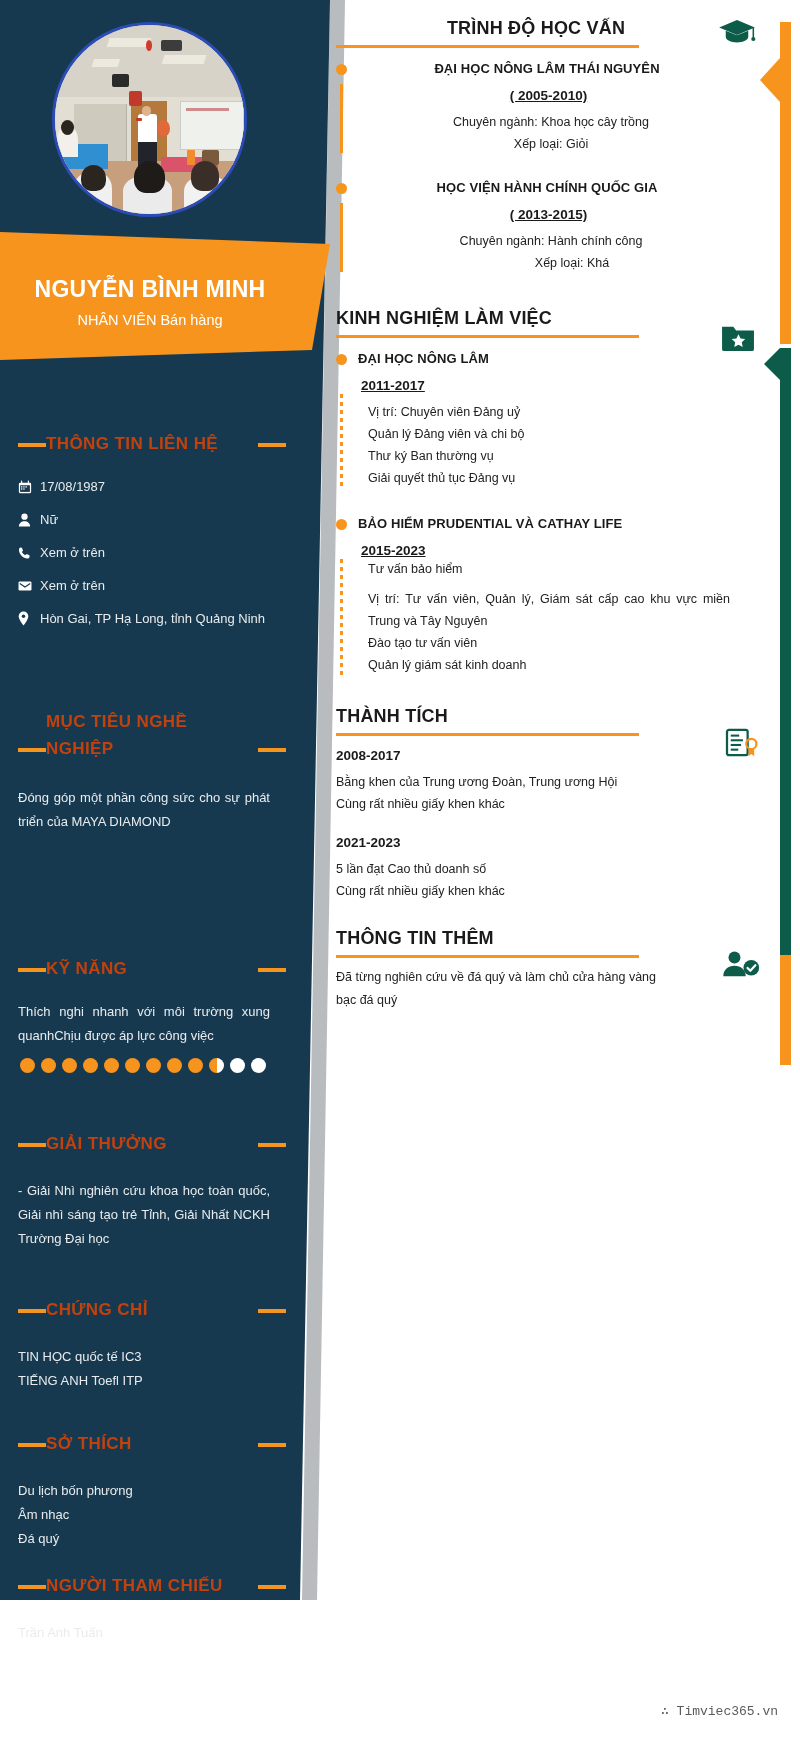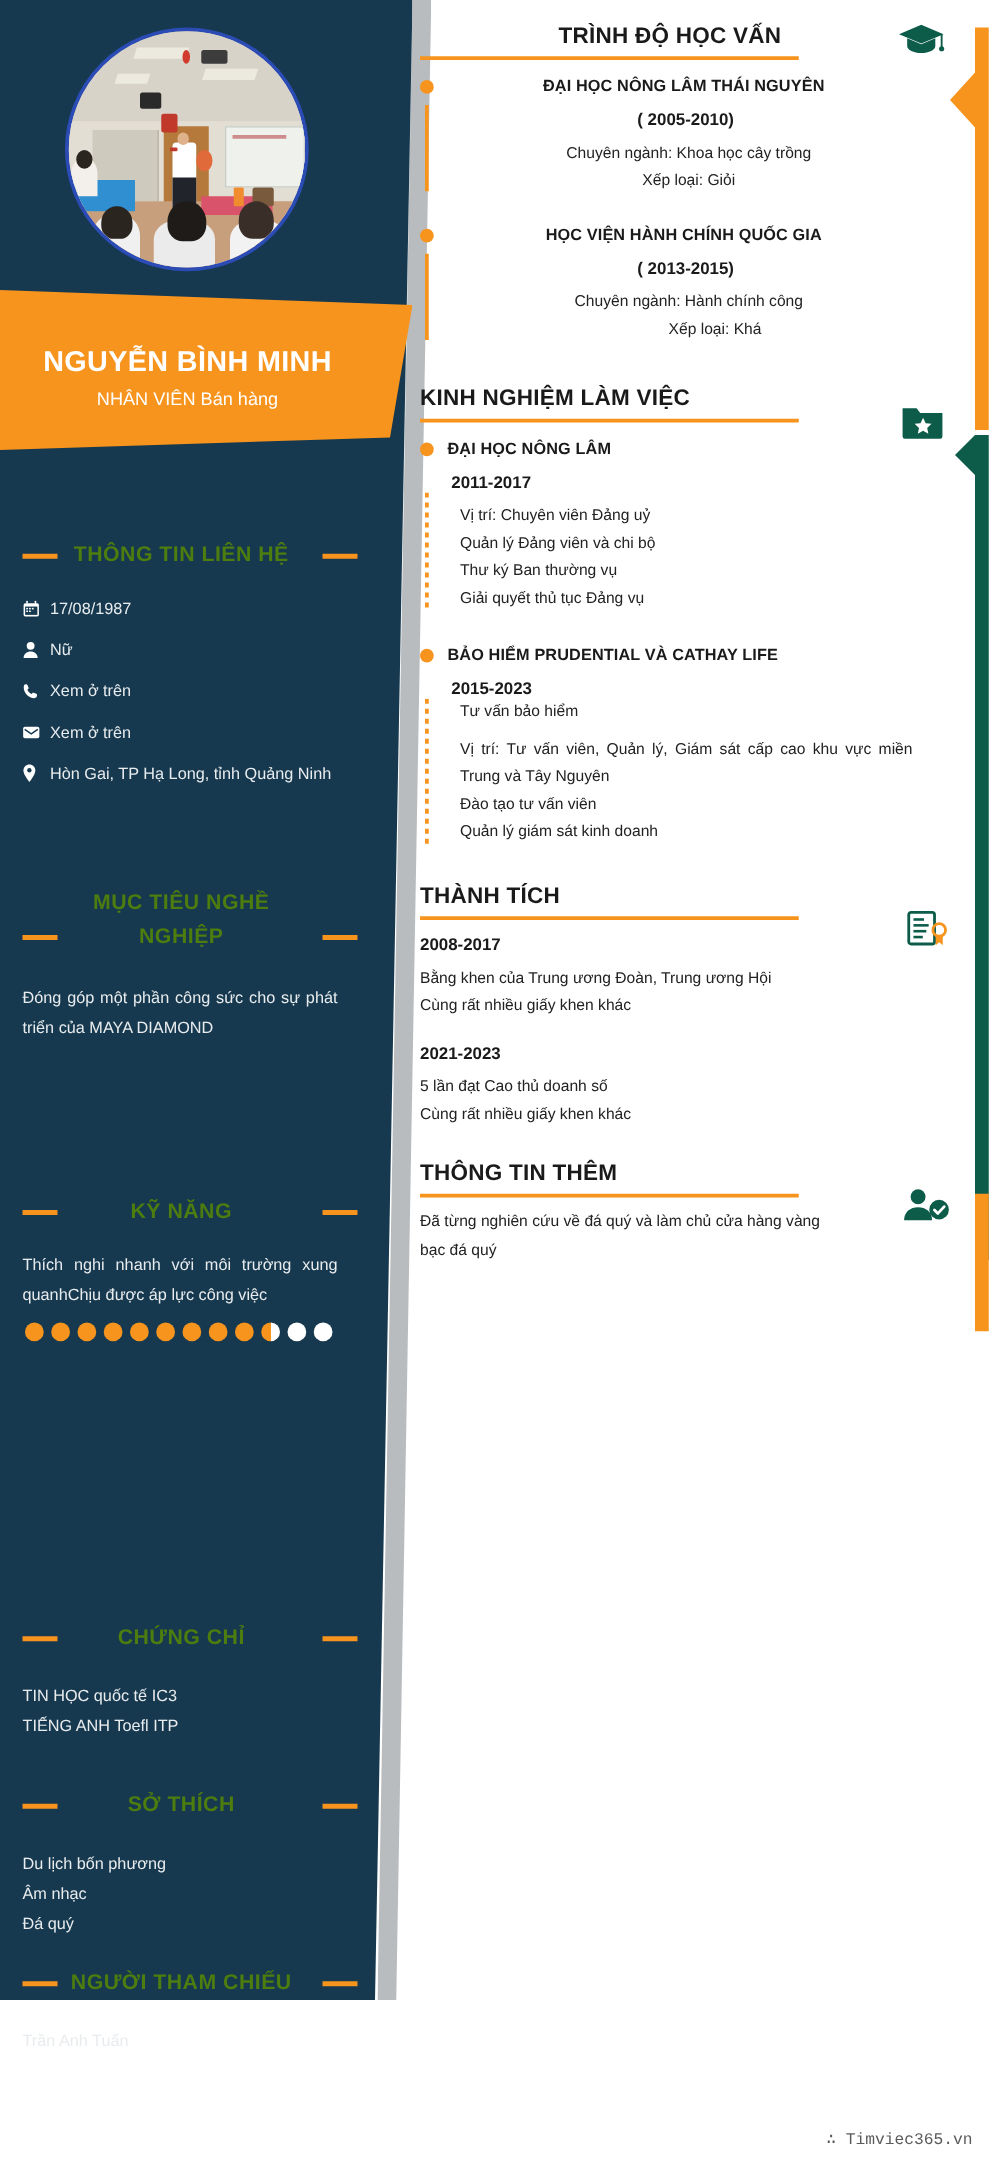--- a/index.html
+++ b/index.html
@@ -108,22 +108,22 @@
     text-align: center;
     color: #ffffff;
     font-size: 14.5px;
     z-index: 6;
   }
 
   
   .lsec { position: absolute; z-index: 6; width: 290px; left: 0; }
   .lhead {
     position: relative;
-    text-align: center;
-    color: #4d7c0f;
+    text-align: left;
+    color: #c2410c;
     font-size: 17px;
     font-weight: bold;
     letter-spacing: 0.4px;
     line-height: 27px;
     padding: 0 46px;
   }
   .lhead .dash-l, .lhead .dash-r {
     position: absolute;
     top: 13px;
     width: 28px; height: 4px;
@@ -183,21 +183,21 @@
   .entry { position: relative; padding-left: 22px; margin-bottom: 16px; }
   .bullet {
     position: absolute; left: 0; top: 4px;
     width: 11px; height: 11px; border-radius: 50%;
     background: #f7941e;
   }
   .org {
     font-size: 13px; font-weight: bold; color: #1a1a1a;
     letter-spacing: 0.1px; line-height: 18px;
   }
-  .yr { font-size: 13.5px; font-weight: bold; color: #1a1a1a; margin-top: 10px; padding-left: 3px; }
+  .yr { font-size: 13.5px; font-weight: bold; color: #1a1a1a; margin-top: 10px; padding-left: 3px; text-decoration: underline; }
   .solidbar {
     position: absolute; left: 4px; top: 24px; bottom: 2px;
     width: 3px; background: #f7941e;
   }
   .dottedbar {
     position: absolute; left: 4px; top: 44px; bottom: 0px;
     width: 3px;
     background-image: linear-gradient(#f7941e 55%, transparent 55%);
     background-size: 3px 8px;
   }
@@ -385,20 +385,29 @@
         <span class="dot full"></span>
         <span class="dot full"></span>
         <span class="dot full"></span>
         <span class="dot full"></span>
         <span class="dot half"></span>
         <span class="dot empty"></span>
         <span class="dot empty"></span>
       </div>
   </div>
 
+  <div class="lsec" style="top:1130px;">
+    <div class="lhead">
+      <span class="dash-l"></span>
+      <span>GIẢI THƯỞNG</span>
+      <span class="dash-r"></span>
+    </div>
+    <div style="height:22px"></div>
+    <div class="lbody">- Giải Nhì nghiên cứu khoa học toàn quốc, Giải nhì sáng tạo trẻ Tỉnh, Giải Nhất NCKH Trường Đại học</div>
+  </div>
 
   <div class="lsec" style="top:1296px;">
     <div class="lhead">
       <span class="dash-l"></span>
       <span>CHỨNG CHỈ</span>
       <span class="dash-r"></span>
     </div>
     <div style="height:22px"></div>
     <div class="lbody plain">TIN HỌC quốc tế IC3</div>
     <div class="lbody plain">TIẾNG ANH Toefl ITP</div>

